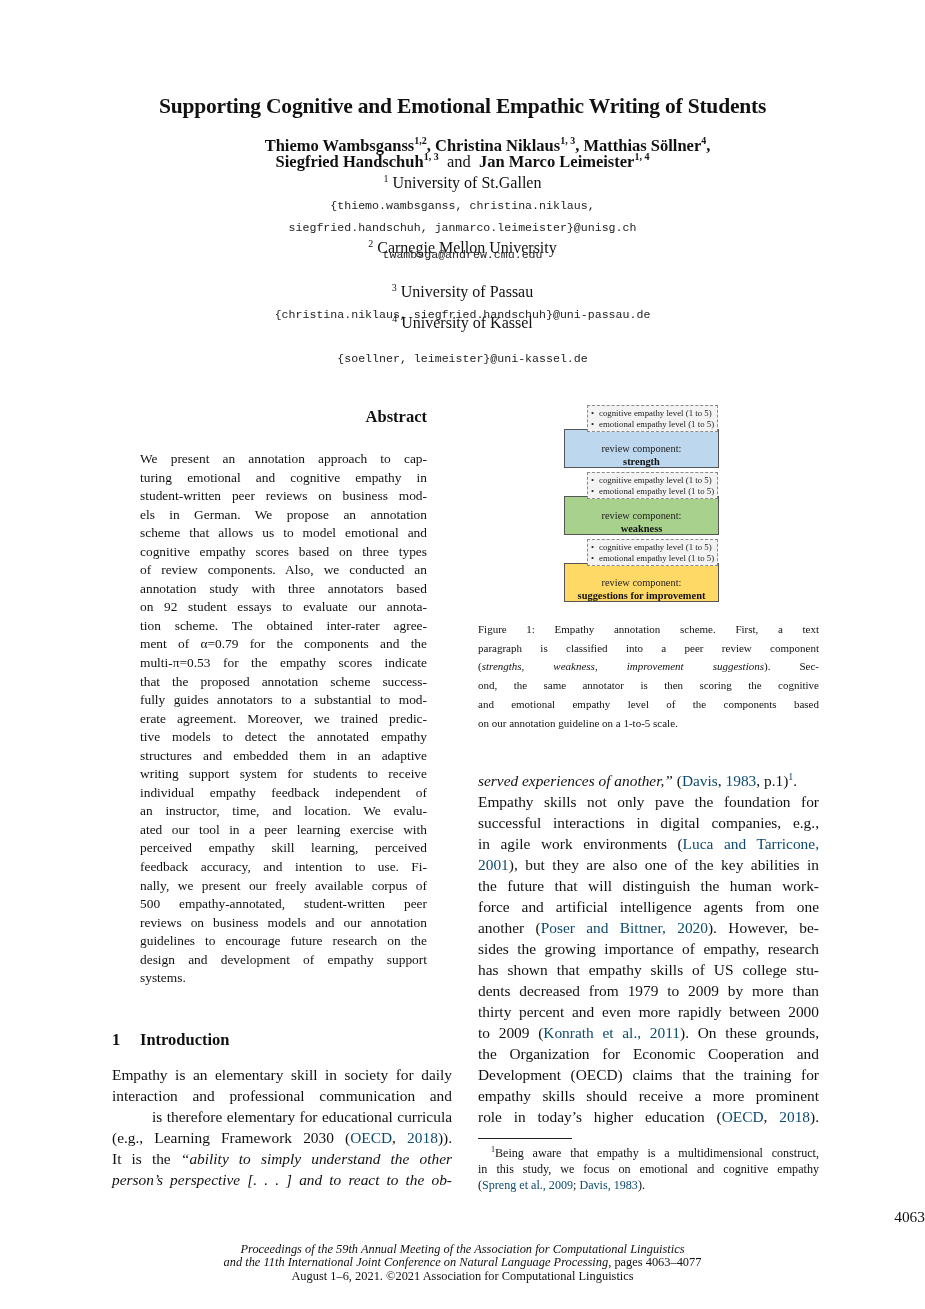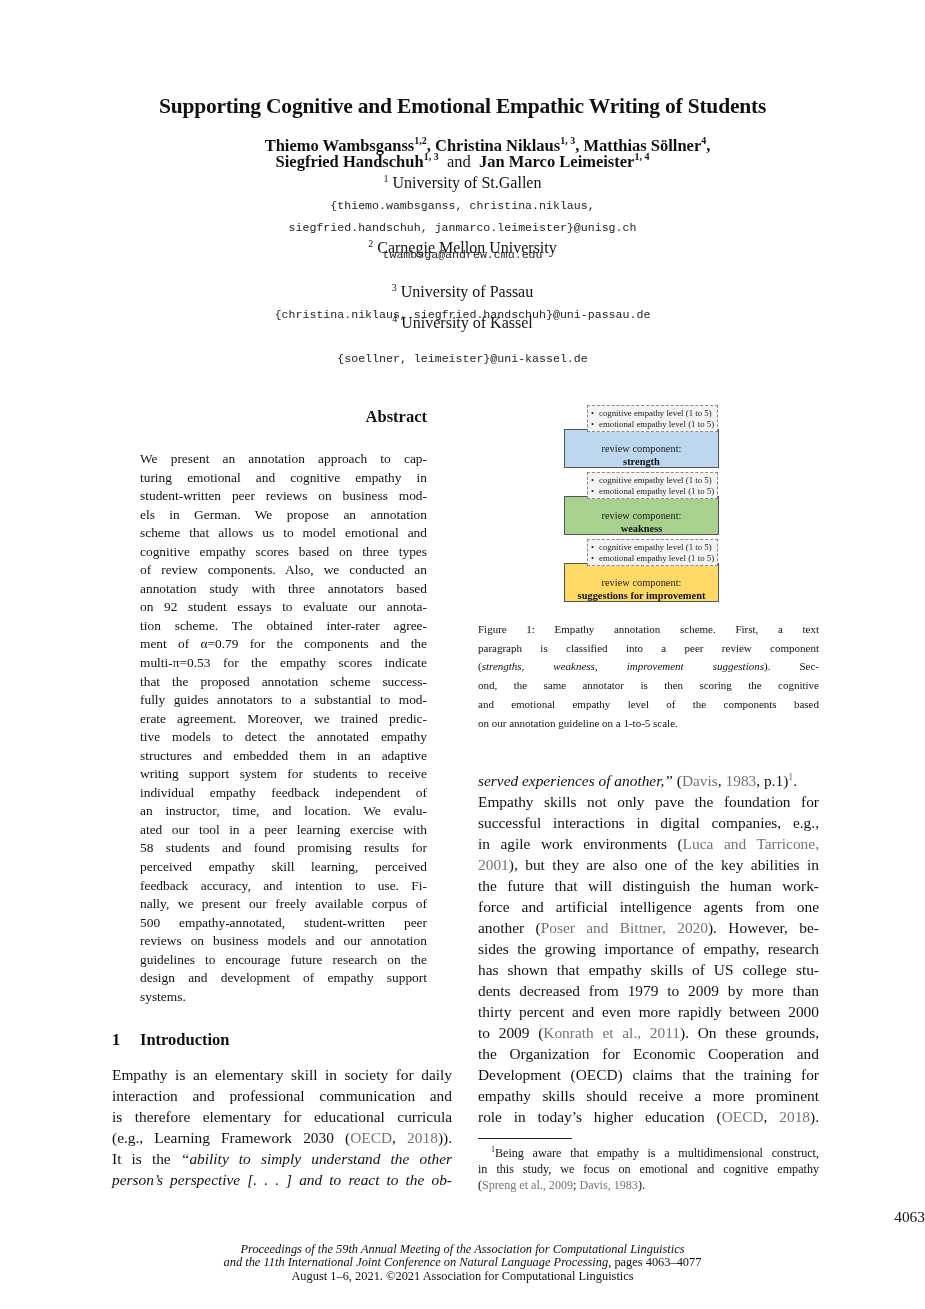--- a/index.html
+++ b/index.html
@@ -14,21 +14,21 @@
   .mono { left:0; width:925px; font-family:"Liberation Mono", monospace; font-size:11.6px; color:#222; }
   .h-abstract { left:140px; width:287px; top:407px; font-size:16.5px; font-weight:bold; text-align:right; }
   .abstract { left:140px; width:287px; top:450px; font-size:13.4px; line-height:18.55px; text-align:justify; hyphens:manual; }
   .abstract .line, .col .line { display:block; text-align:justify; text-align-last:justify; height:inherit; white-space:nowrap; }
   .line.last { text-align-last:left; }
   .sec { left:112px; top:1030px; font-size:16.5px; font-weight:bold; }
   .sec .num { display:inline-block; width:28px; }
   .col { font-size:15.4px; line-height:21px; }
   .intro { left:112px; width:340px; top:1052px; }
   .right { left:478px; width:341px; top:766px; }
-  .cite { color:#737373; }
+  .cite { color:#0c4a6e; }
   em { font-style:italic; }
   .caption { left:478px; width:341px; top:620px; font-size:11px; line-height:18.7px; }
   .fnrule { left:478px; top:1138px; width:94px; height:0; border-top:1px solid #222; }
   .footnote { left:478px; width:341px; top:1142px; font-size:12.1px; line-height:15.8px; }
   .footnote sup { font-size:8px; }
   .pagenum { left:0; width:925px; top:1208px; font-size:15.4px; text-align:right; }
   .proc { left:0; width:925px; top:1243px; font-size:12.4px; line-height:13.3px; text-align:center; }
   
   .fig { left:560px; top:402px; width:180px; height:205px; }
   .fig-box { position:absolute; border:1px solid #555; box-sizing:border-box; text-align:center; font-size:10.4px; line-height:12.5px; color:#222; padding-top:13px; }
@@ -74,21 +74,20 @@
     <span class="line">multi-π=0.53 for the empathy scores indicate</span>
     <span class="line">that the proposed annotation scheme success-</span>
     <span class="line">fully guides annotators to a substantial to mod-</span>
     <span class="line">erate agreement. Moreover, we trained predic-</span>
     <span class="line">tive models to detect the annotated empathy</span>
     <span class="line">structures and embedded them in an adaptive</span>
     <span class="line">writing support system for students to receive</span>
     <span class="line">individual empathy feedback independent of</span>
     <span class="line">an instructor, time, and location.  We evalu-</span>
     <span class="line">ated our tool in a peer learning exercise with</span>
-    <span class="line">58 students and found promising results for</span>
     <span class="line">perceived empathy skill learning, perceived</span>
     <span class="line">feedback accuracy, and intention to use.  Fi-</span>
     <span class="line">nally, we present our freely available corpus of</span>
     <span class="line">500 empathy-annotated, student-written peer</span>
     <span class="line">reviews on business models and our annotation</span>
     <span class="line">guidelines to encourage future research on the</span>
     <span class="line">design and development of empathy support</span>
     <span class="line last">systems.</span>
   </div>
 
@@ -128,21 +127,21 @@
   <span style="display:block;text-align:justify;text-align-last:justify;white-space:nowrap;">ond, the same annotator is then scoring the cognitive</span>
   <span style="display:block;text-align:justify;text-align-last:justify;white-space:nowrap;">and emotional empathy level of the components based</span>
   <span style="display:block;white-space:nowrap;">on our annotation guideline on a 1-to-5 scale.</span>
 </div>
 
 <div class="abs sec"><span class="num">1</span><span>Introduction</span></div>
 
 <div class="abs col intro" style="top:1064px;">
   <span class="line" style="display:block;text-align:justify;text-align-last:justify;white-space:nowrap;">Empathy is an elementary skill in society for daily</span>
   <span class="line" style="display:block;text-align:justify;text-align-last:justify;white-space:nowrap;">interaction and professional communication and</span>
-  <span class="line" style="display:block;text-align:justify;text-align-last:justify;white-space:nowrap;">is therefore elementary for educational curricula</span>
+  <span class="line" style="display:block;text-align:justify;text-align-last:justify;white-space:nowrap;margin-left:40px;">is therefore elementary for educational curricula</span>
   <span style="display:block;text-align:justify;text-align-last:justify;white-space:nowrap;"><span>(e.g., Learning Framework 2030 (</span><a class="cite">OECD</a><span>, </span><a class="cite">2018</a><span>)).</span></span>
   <span style="display:block;text-align:justify;text-align-last:justify;white-space:nowrap;"><span>It is the </span><em>“ability to simply understand the other</em></span>
   <span style="display:block;text-align:justify;text-align-last:justify;white-space:nowrap;"><em>person’s perspective [. . . ] and to react to the ob-</em></span>
 </div>
 
 <div class="abs col right">
   <span style="display:block;white-space:nowrap;"><em>served experiences of another,”</em><span> (</span><a class="cite">Davis</a><span>, </span><a class="cite">1983</a><span>, p.1)</span><sup class="cite" style="font-size:10px;">1</sup><span>.</span></span>
   <span style="display:block;text-align:justify;text-align-last:justify;white-space:nowrap;">Empathy skills not only pave the foundation for</span>
   <span style="display:block;text-align:justify;text-align-last:justify;white-space:nowrap;">successful interactions in digital companies, e.g.,</span>
   <span style="display:block;text-align:justify;text-align-last:justify;white-space:nowrap;"><span>in agile work environments (</span><a class="cite">Luca and Tarricone,</a></span>

